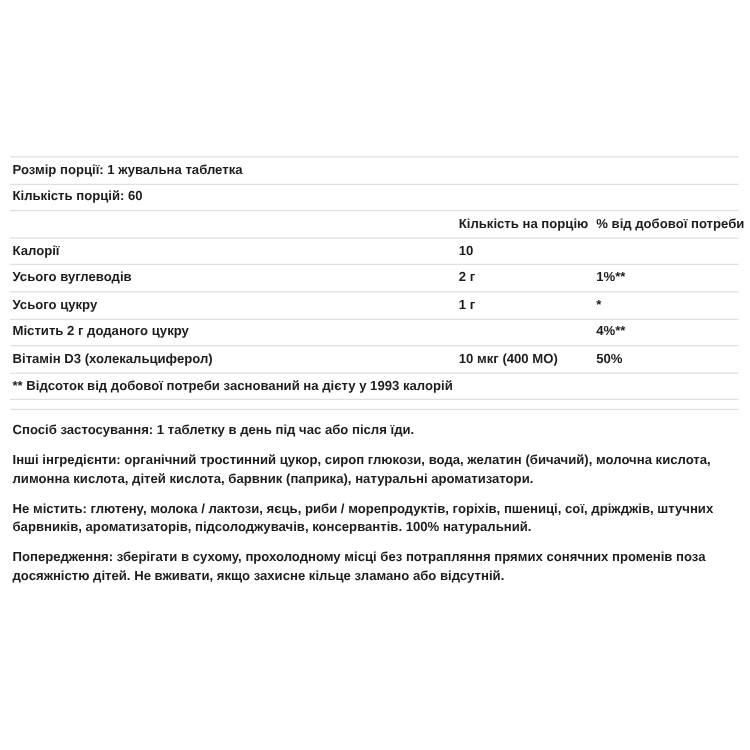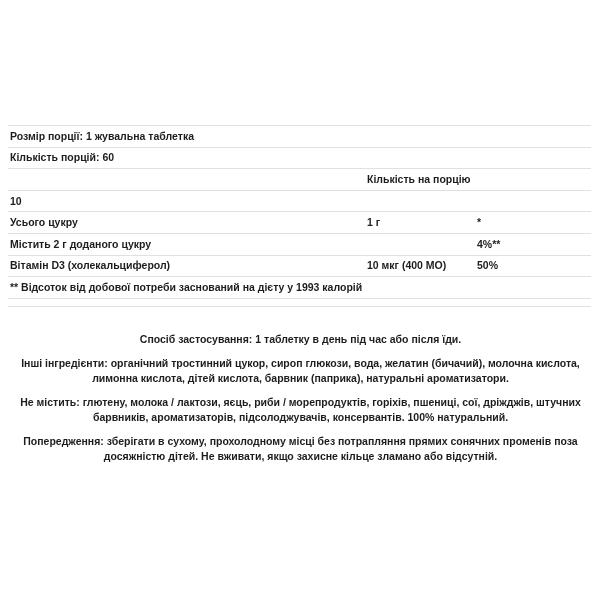--- a/index.html
+++ b/index.html
@@ -44,23 +44,22 @@
     grid-template-columns: 357px 110px 1fr;
     align-items: center;
   }
   .grid-row .cell { overflow: visible; }
   .section-divider {
     margin-top: 7px;
     border-top: 1px solid #e0e0e0;
     height: 0;
   }
   .paragraphs {
-    margin-top: 25px;
+    margin-top: 9px;
     padding-left: 2px;
-    text-align: center;
   }
   .para {
     margin: 0 0 9px 0;
     font-size: 10.5px;
     line-height: 15px;
     color: #1d1d1d;
   }
 </style>
 </head>
 <body>
@@ -74,27 +73,34 @@
         <span class="cell">Розмір порції: 1 жувальна таблетка</span>
       </div>
 
       <div class="row">
         <span class="cell">Кількість порцій: 60</span>
       </div>
 
       <div class="row grid-row">
         <span class="cell"></span>
         <span class="cell">Кількість на порцію</span>
+        <span class="cell">% від добової потреби</span>
       </div>
 
       <div class="row grid-row">
+        <span class="cell">Калорії</span>
         <span class="cell">10</span>
         <span class="cell"></span>
       </div>
 
+      <div class="row grid-row">
+        <span class="cell">Усього вуглеводів</span>
+        <span class="cell">2 г</span>
+        <span class="cell">1%**</span>
+      </div>
 
       <div class="row grid-row">
         <span class="cell">Усього цукру</span>
         <span class="cell">1 г</span>
         <span class="cell">*</span>
       </div>
 
       <div class="row grid-row">
         <span class="cell">Містить 2 г доданого цукру</span>
         <span class="cell"></span>

